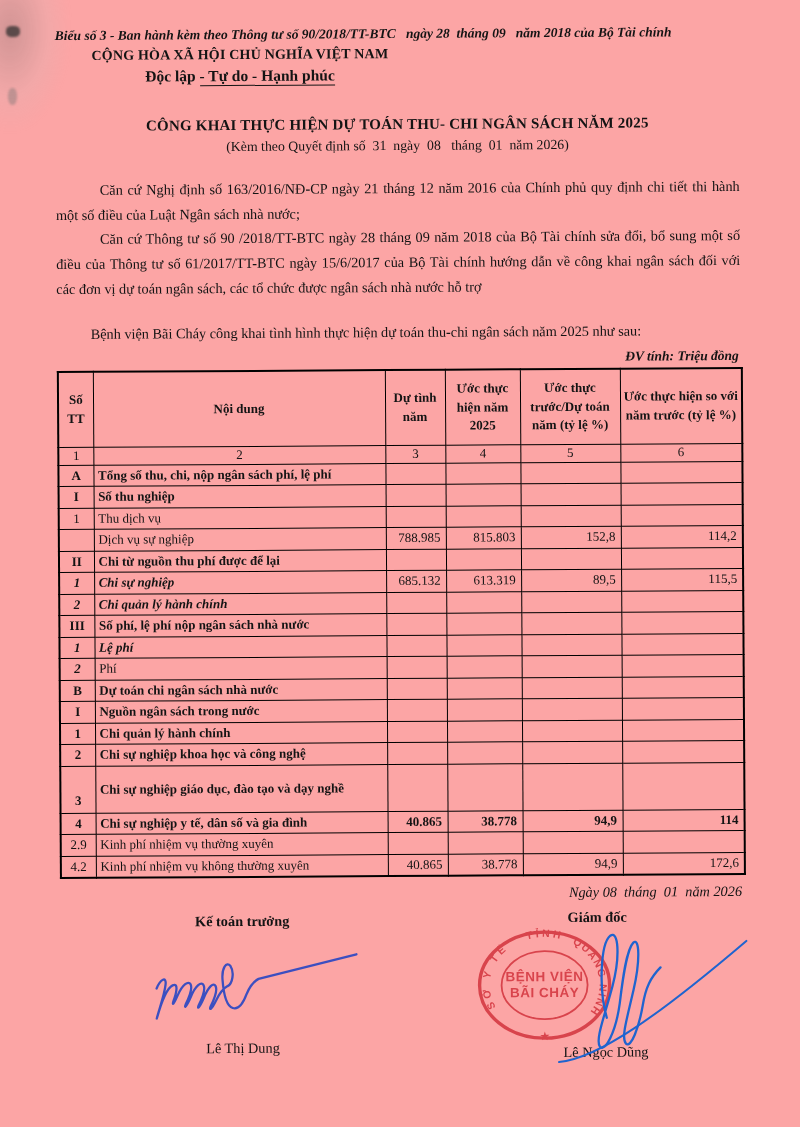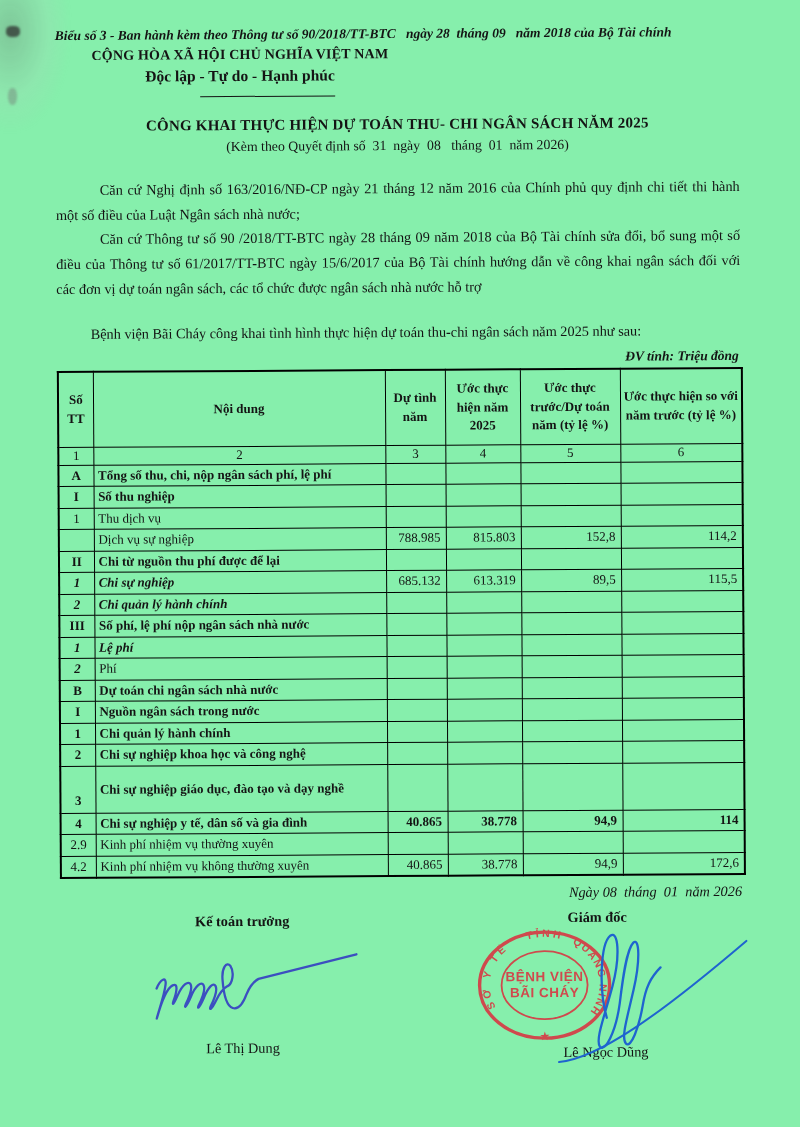--- a/index.html
+++ b/index.html
@@ -1,37 +1,37 @@
 <!DOCTYPE html>
 <html><head>
 <meta charset="utf-8">
 <style>
   html,body{margin:0;padding:0;background:#e8e8e8;}
   .sheet{
     position:relative;width:800px;height:1127px;margin:0 auto;
-    background:#86efac;overflow:hidden;
+    background:#fca5a5;overflow:hidden;
     font-family:"Liberation Serif","DejaVu Serif",serif;color:#141414;
   }
   .content{position:absolute;left:0;top:0;width:800px;height:1127px;
     padding:26px 58px 0 58px;box-sizing:border-box;
     transform:rotate(-0.35deg);transform-origin:400px 560px;}
   
   .smudge{position:absolute;left:-10px;top:-8px;width:80px;height:140px;
     background:radial-gradient(ellipse at 25% 28%,rgba(110,110,110,.30),rgba(190,190,190,.14) 45%,transparent 72%);
     filter:blur(2px);pointer-events:none;}
   .mark1{position:absolute;left:6px;top:26px;width:14px;height:11px;background:rgba(45,45,45,.72);border-radius:40%;filter:blur(1px);}
   .mark2{position:absolute;left:8px;top:88px;width:9px;height:17px;background:rgba(110,110,110,.38);border-radius:45%;filter:blur(1.2px);}
   
   .form-no{font-style:italic;font-weight:bold;font-size:13.5px;white-space:pre-wrap;}
   .hdr-row{display:flex;justify-content:space-between;margin-top:4px;}
   .hdr-left{font-weight:bold;font-size:13.5px;line-height:1.95;}
   .hdr-right{text-align:center;width:370px;font-weight:bold;}
   .motto1{font-size:14px;letter-spacing:.2px;}
   .motto2{font-size:15.5px;margin-top:4px;}
-  .motto2 .ul{border-bottom:1.8px solid #141414;padding-bottom:12px;}
+  .motto2 .ul{border-bottom:1.8px solid #141414;padding-bottom:1px;}
   
   .title-block{text-align:center;margin-top:32px;}
   .doc-title{font-weight:bold;font-size:15px;letter-spacing:.2px;}
   .doc-subtitle{font-size:13.8px;margin-top:5px;white-space:pre-wrap;}
   
   .paras{margin-top:22px;font-size:14.3px;line-height:1.73;text-align:justify;}
   .paras p{margin:0;text-indent:44px;}
   .intro{margin-top:24px;font-size:14.3px;text-indent:34px;}
   .dv-tinh{text-align:right;font-style:italic;font-weight:bold;font-size:13.5px;margin-top:9px;padding-right:2px;}
   

